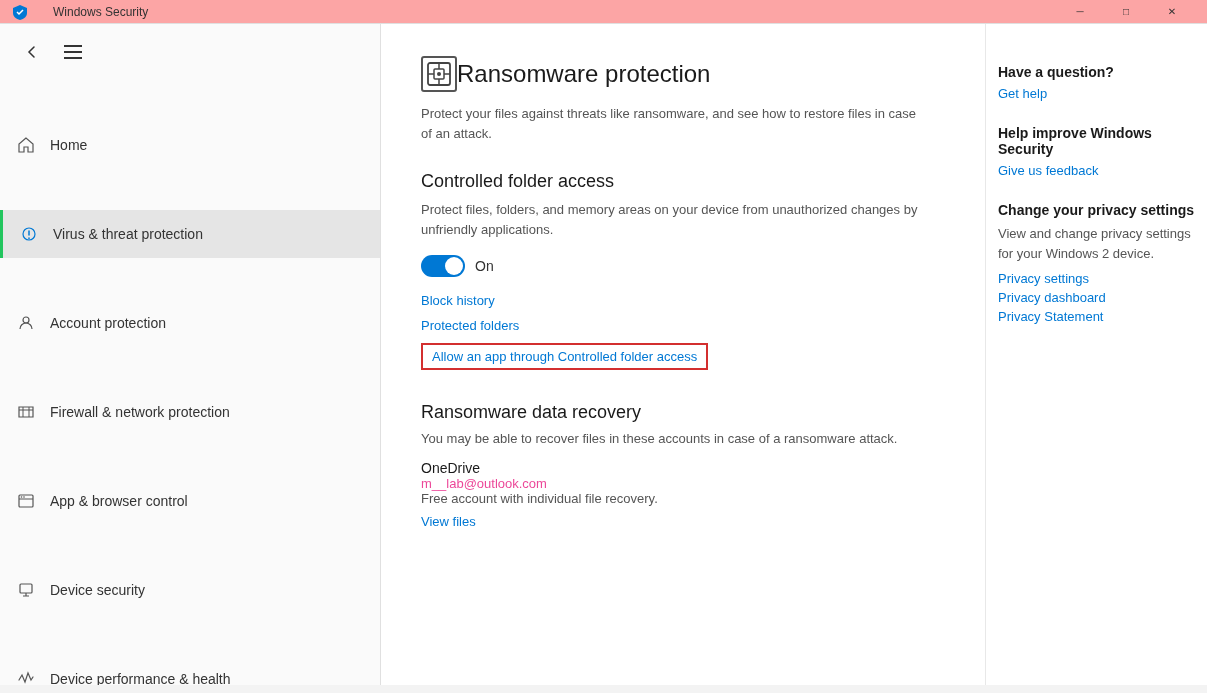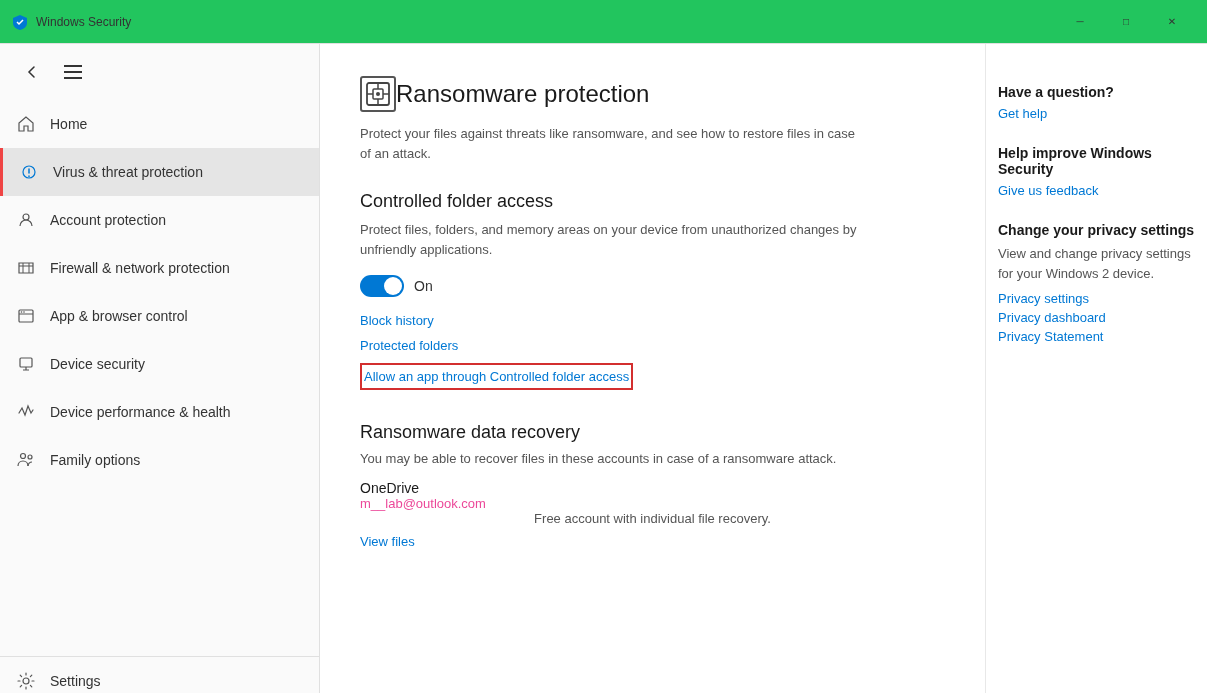--- a/index.html
+++ b/index.html
@@ -1,26 +1,27 @@
 <!DOCTYPE html>
 <html><head>
   <meta charset="utf-8">
   <style>
     * { margin: 0; padding: 0; box-sizing: border-box; }
     body { font-family: 'Segoe UI', Arial, sans-serif; background: #f3f3f3; width: 1207px; height: 693px; overflow: hidden; }
 
     
     .titlebar {
-      background: #22c55e;
-      height: 44px;
+      background: #fca5a5;
+      height: 24px;
       display: flex;
       align-items: center;
       padding: 0 12px;
       border-bottom: 1px solid #e0e0e0;
       user-select: none;
+      gap: 17px;
     }
     .titlebar-icon {
       width: 16px;
       height: 16px;
       margin-right: 8px;
     }
     .titlebar-title {
       font-size: 12px;
       color: #333;
       flex: 1;
@@ -43,26 +44,27 @@
     }
 
     
     .app-container {
       display: flex;
       height: calc(693px - 32px);
     }
 
     
     .sidebar {
-      width: 320px;
+      width: 381px;
       background: #fafafa;
       border-right: 1px solid #e0e0e0;
       display: flex;
       flex-direction: column;
       overflow-y: auto;
+      gap: 41px;
     }
 
     .sidebar-header {
       display: flex;
       align-items: center;
       padding: 12px 16px;
       gap: 12px;
     }
 
     .hamburger-icon {
@@ -94,21 +96,21 @@
       align-items: center;
       padding: 12px 16px;
       gap: 14px;
       cursor: pointer;
       font-size: 14px;
       color: #333;
       min-height: 48px;
     }
     .nav-item.active {
       background: #e5e5e5;
-      border-left: 3px solid #ef4444;
+      border-left: 3px solid #22c55e;
     }
     .nav-item.active .nav-label { font-weight: 500; }
 
     .nav-icon {
       width: 20px;
       height: 20px;
       display: flex;
       align-items: center;
       justify-content: center;
       flex-shrink: 0;
@@ -209,21 +211,21 @@
       font-size: 13px;
       color: #0078d4;
       text-decoration: none;
       margin-bottom: 10px;
       cursor: pointer;
     }
 
     .highlighted-link {
       display: inline-block;
       border: 2px solid #d32f2f;
-      padding: 4px 2px;
+      padding: 4px 9px;
       color: #0078d4;
       font-size: 13px;
       cursor: pointer;
       text-decoration: none;
       margin-bottom: 16px;
     }
 
     .recovery-section {
       margin-top: 16px;
     }
@@ -247,21 +249,20 @@
       color: #1a1a1a;
     }
     .onedrive-info .email {
       font-size: 13px;
       color: #ec4899;
     }
     .onedrive-info .desc {
       font-size: 13px;
       color: #555;
       margin-bottom: 8px;
-      text-align: center;
     }
 
     
     .right-panel {
       width: 222px;
       padding: 40px 12px;
       background: white;
       border-left: 1px solid #e8e8e8;
       flex-shrink: 0;
     }

